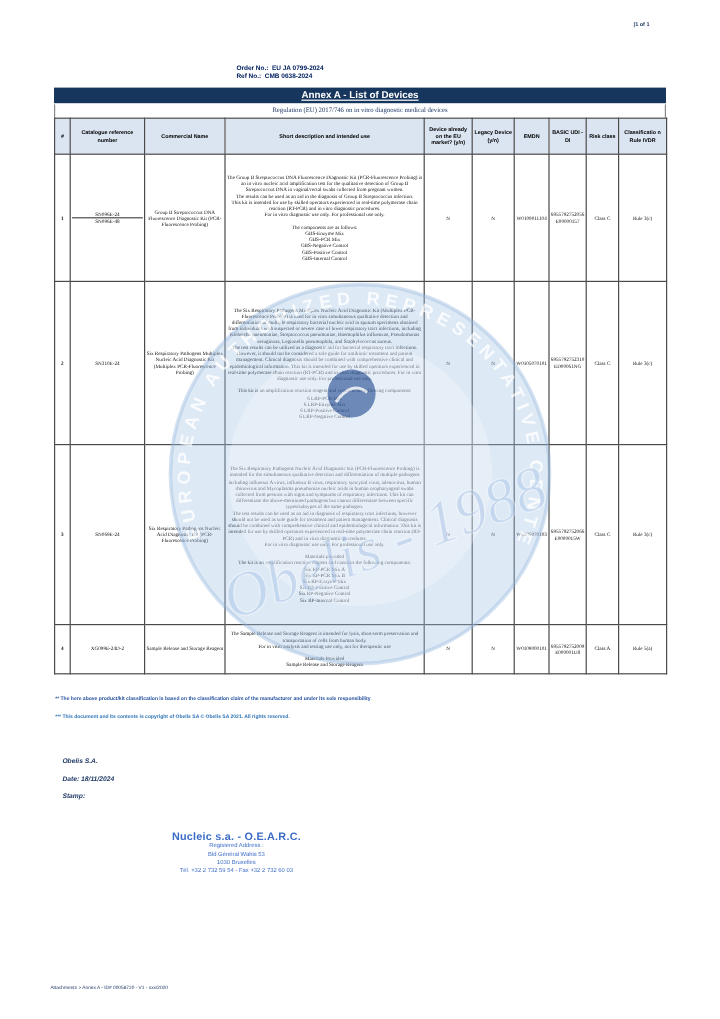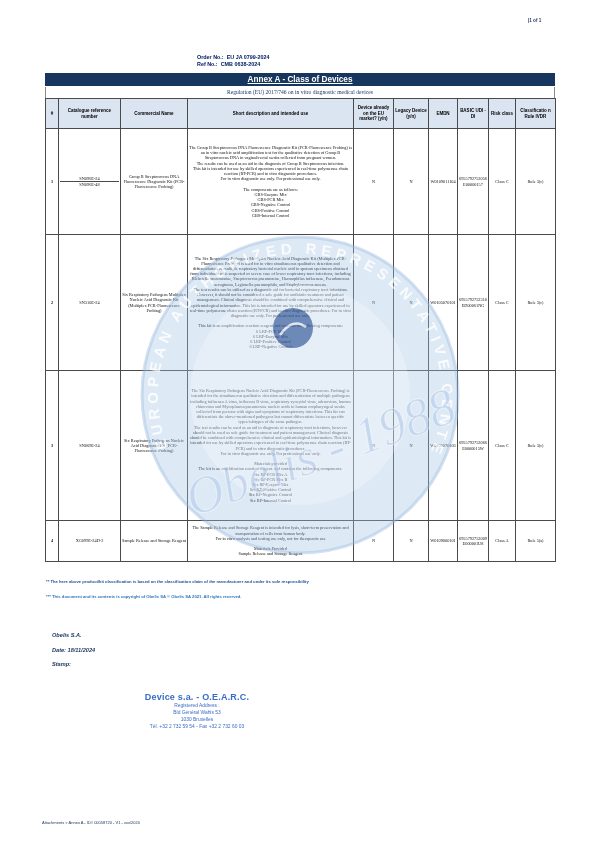--- a/index.html
+++ b/index.html
@@ -97,21 +97,21 @@
 <div class="page">
 
   <div class="page-num">|1 of 1</div>
 
   <div class="refblock">
     <div><span>Order No.:</span>&nbsp;&nbsp;<span>EU JA 0799-2024</span></div>
     <div><span>Ref No.:</span>&nbsp;&nbsp;<span>CMB 0638-2024</span></div>
   </div>
 
   <div class="titlebar">
-    <span>Annex A - Class of Devices</span>
+    <span>Annex A - List of Devices</span>
   </div>
 
   <div class="subtitle">Regulation (EU) 2017/746 on in vitro diagnostic medical devices</div>
 
   <table class="devices">
     <colgroup>
       <col style="width:13px">
         <col style="width:62px">
         <col style="width:67px">
       <col style="width:166px">
@@ -224,21 +224,21 @@
   </table>
 
   <div class="footnote fn1">** The here above product/kit classification is based on the classification claim of the manufacturer and under its sole responsibility</div>
   <div class="footnote fn2">*** This document and its contents is copyright of Obelis SA © Obelis SA 2021. All rights reserved.</div>
 
   <div class="sig company">Obelis S.A.</div>
   <div class="sig date">Date: 18/11/2024</div>
   <div class="sig stamp">Stamp:</div>
 
   <div class="footer">
-    <div class="f-title">Device s.a. - O.E.A.R.C.</div>
+    <div class="f-title">Nucleic s.a. - O.E.A.R.C.</div>
     <div class="f-line">Registered Address :</div>
     <div class="f-line">Bld Général Wahis 53</div>
     <div class="f-line">1030 Bruxelles</div>
     <div class="f-line">Tél. +32 2 732 59 54 - Fax +32 2 732 60 03</div>
   </div>
 
   <div class="attach">Attachments &gt; Annex A - ID# 00058720 - V1 - xxx/2020</div>
 
   <svg class="watermark" viewBox="0 0 340 340" xmlns="http://www.w3.org/2000/svg">
     <circle cx="170" cy="170" r="158" fill="#9fc0e4" fill-opacity="0.45"></circle>

